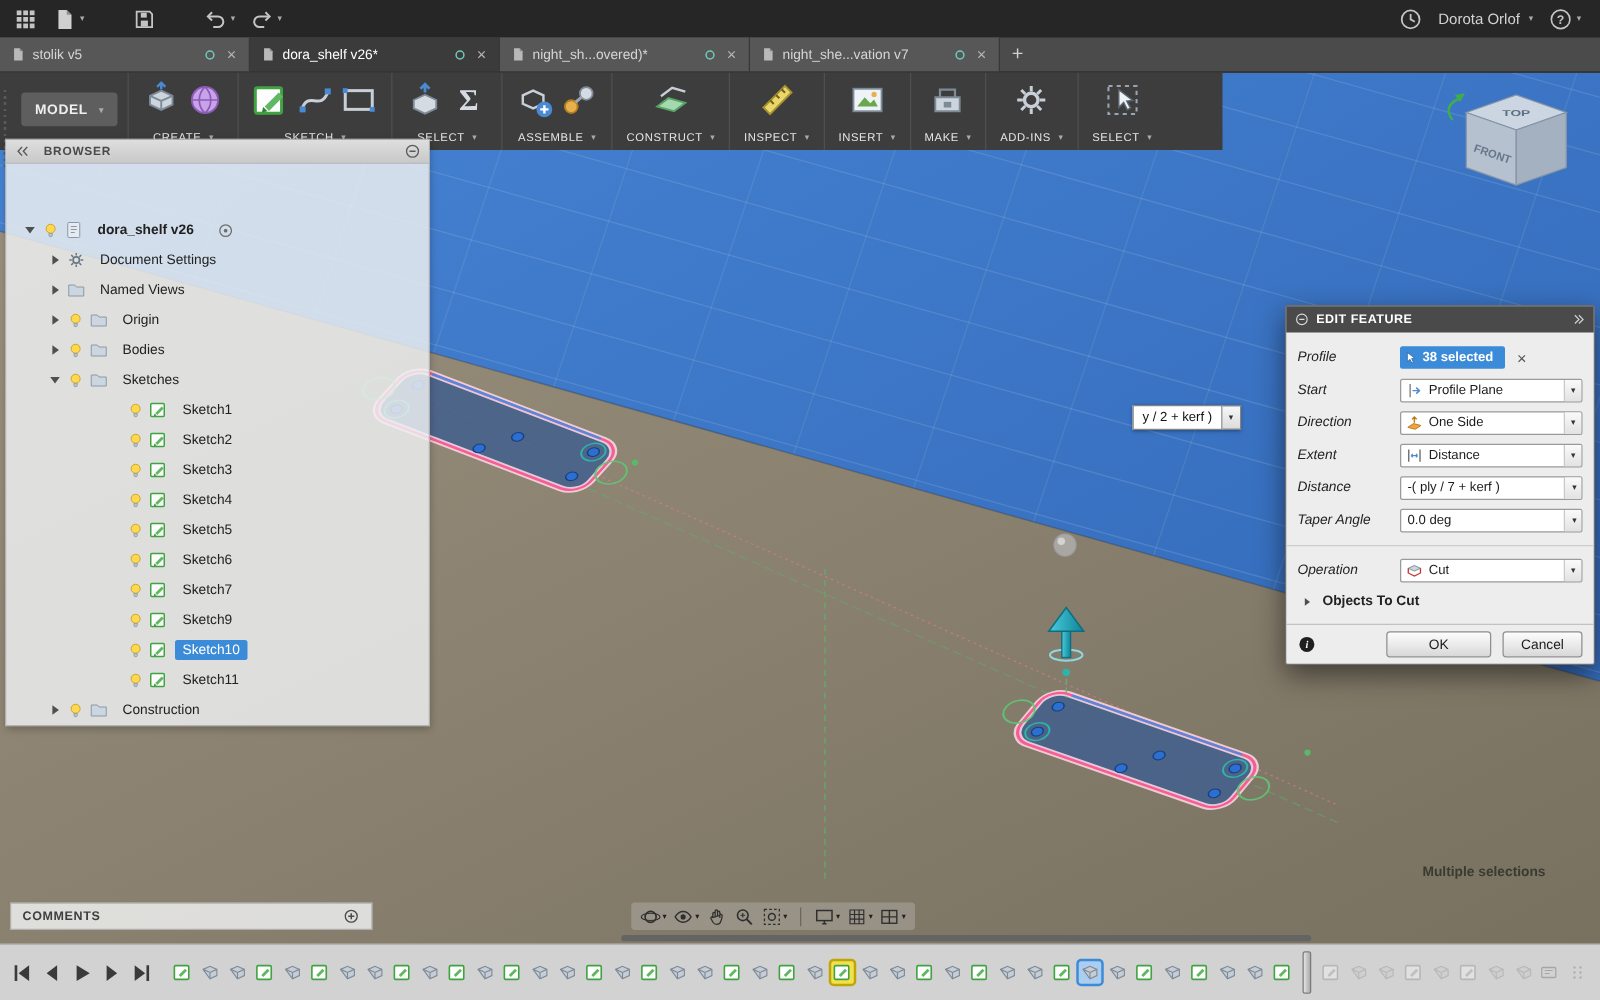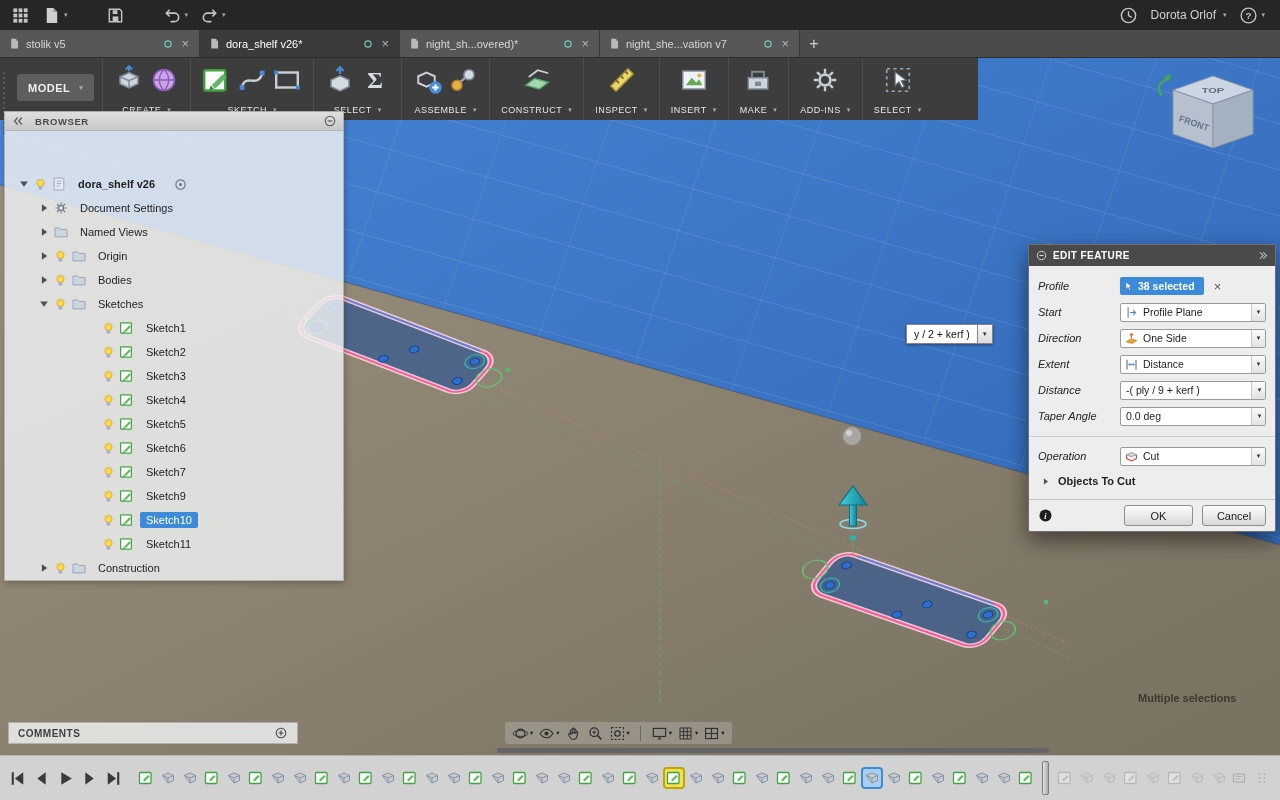--- a/index.html
+++ b/index.html
@@ -72,21 +72,21 @@
   .dd .ic { width:15px; height:15px; flex:none; }
   .dd-val { white-space:nowrap; overflow:hidden; }
   .dd-caret { margin-left:auto; width:14px; align-self:stretch; border-left:1px solid #c9c9c9; display:flex; align-items:center; justify-content:center; font-size:7px; color:#333; background:linear-gradient(#fafafa,#e2e2e2); flex:none; }
   .inp span { white-space:nowrap; overflow:hidden; padding-left:2px; }
   .dlg-sep { height:1px; background:#cdcdcd; margin:7px -9px 6px; }
   .otc-row { display:flex; align-items:center; gap:7px; height:24px; font-size:11px; font-weight:bold; color:#222; padding-left:2px; }
   .otc-row .ic { width:11px; height:11px; }
   .dlg-footer { border-top:1px solid #c2c2c2; height:32px; display:flex; align-items:center; padding:0 9px; }
   .dlg-footer .ic { width:15px; height:15px; }
   .btn { height:21px; border:1px solid #8f8f8f; background:linear-gradient(#fdfdfd,#d8d8d8); border-radius:3px; font-size:11px; color:#1c1c1c; display:flex; align-items:center; justify-content:center; }
-  .btn.ok { width:69px; margin-left:auto; }
+  .btn.ok { width:84px; margin-left:auto; }
   .btn.cancel { width:64px; margin-left:9px; }
 
   
   .expr { position:absolute; top:324px; left:906px; height:20px; display:flex; z-index:6; box-shadow:0 1px 3px rgba(0,0,0,.4); }
   .expr-text { background:#fff; border:1px solid #848484; font-size:10.5px; display:flex; align-items:center; padding:0 7px; color:#111; white-space:nowrap; }
   .expr-dd { width:15px; background:linear-gradient(#f7f7f7,#dcdcdc); border:1px solid #848484; border-left:none; display:flex; align-items:center; justify-content:center; font-size:7px; color:#333; }
 
   
   .viewcube { position:absolute; top:60px; left:1148px; z-index:6; }
 
@@ -963,21 +963,21 @@
               </span>
               <span class="dd-val">Distance</span>
               <span class="dd-caret">▾</span>
             </div>
           </div>
         </div>
         <div class="dlg-row">
           <span class="dlg-label">Distance</span>
           <div class="dlg-ctl">
             <div class="inp">
-              <span>-( ply / 9 + kerf )</span>
+              <span>-( ply / 7 + kerf )</span>
               <span class="dd-caret">▾</span>
             </div>
           </div>
         </div>
         <div class="dlg-row">
           <span class="dlg-label">Taper Angle</span>
           <div class="dlg-ctl">
             <div class="inp">
               <span>0.0 deg</span>
               <span class="dd-caret">▾</span>

